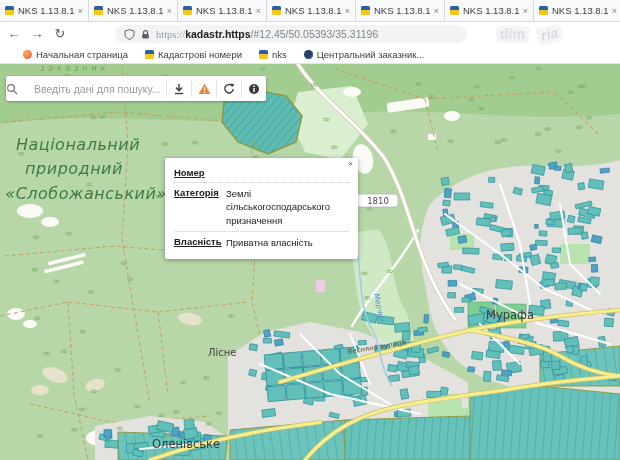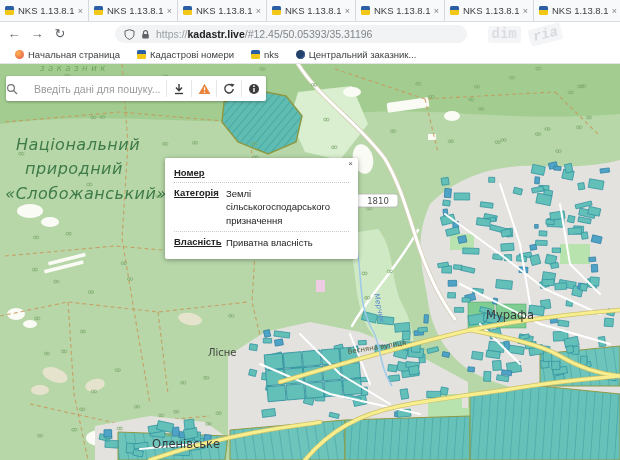--- a/index.html
+++ b/index.html
@@ -13,29 +13,29 @@
   .favicon{width:9px;height:9px;flex:0 0 9px;border-radius:1.5px;
        background:linear-gradient(180deg,#2b5fa5 0%,#2b5fa5 48%,#f2c718 48%,#f2c718 100%);}
   .tab .ttl{flex:1;white-space:nowrap;overflow:hidden;}
   .tab .tclose{color:#80868b;font-size:9px;flex:0 0 auto;}
 
   .navbar{height:24px;background:#fff;display:flex;align-items:center;padding:0 6px;box-sizing:border-box;}
   .navbtn{width:16px;text-align:center;color:#5f6368;font-size:13px;line-height:16px;margin-right:7px;}
   .urlbar{margin-left:40px;width:352px;height:18px;background:#f1f3f4;border-radius:9px;
           display:flex;align-items:center;padding:0 9px;gap:5px;box-sizing:border-box;
           font-size:10.5px;white-space:nowrap;overflow:hidden;}
-  .u-proto{color:#9aa0a6;}
+  .u-proto{color:#9aa0a6;font-family:Liberation Serif, serif;}
   .u-host{color:#202124;font-weight:bold;}
   .u-path{color:#80868b;}
-  .extbox{margin-left:auto;margin-right:52px;display:flex;align-items:flex-start;gap:8px;font-family:Liberation Mono, monospace;}
+  .extbox{margin-left:auto;margin-right:52px;display:flex;align-items:flex-start;gap:8px;}
   .extlogo{font-size:14px;font-weight:bold;color:#dcdce2;background:#f4f5f7;border-radius:3px;padding:0 4px;line-height:17px;}
   .extlogo.ria{font-style:italic;transform:rotate(-14deg);color:#d8d8df;}
 
   .bookmarks{height:18px;background:#fff;border-bottom:1px solid #e3e5e8;display:flex;align-items:center;
-             padding:0 15px;gap:17px;font-size:9.5px;color:#3c4043;box-sizing:border-box;}
+             padding:0 23px;gap:17px;font-size:9.5px;color:#3c4043;box-sizing:border-box;}
   .bm{display:flex;align-items:center;gap:4px;white-space:nowrap;}
   .bm-ic{width:9px;height:9px;border-radius:2px;flex:0 0 9px;}
   .bm-ic.home-icon{border-radius:50%;background:radial-gradient(circle at 35% 35%,#ffb14d,#e2544d);}
   .bm-ic.nks-icon{background:linear-gradient(180deg,#2b5fa5 0%,#2b5fa5 48%,#f2c718 48%,#f2c718 100%);border-radius:1.5px;}
   .bm-ic.globe-icon{border-radius:50%;background:#24416b;box-shadow:inset -1px -1px 0 #3a5f94;}
 
   
   .map{position:absolute;top:64px;left:0;width:620px;height:396px;background:#ef4444;}
   .map svg{display:block;}
   .tree{fill:none;stroke:#7da96d;stroke-width:0.9;opacity:.8;}
@@ -115,21 +115,21 @@
     <div class="navbtn">↻</div>
     <div class="urlbar">
       <svg width="11" height="11" viewBox="0 0 11 11">
         <path d="M5.5,0.7 L10,2 V5.2 C10,7.9 8,9.5 5.5,10.4 C3,9.5 1,7.9 1,5.2 V2 Z" fill="none" stroke="#5f6368" stroke-width="1"></path>
       </svg>
       <svg width="11" height="11" viewBox="0 0 11 11">
         <path d="M3.5,5 V3.6 A2,2 0 0 1 7.5,3.6 V5" fill="none" stroke="#5f6368" stroke-width="1.2"></path>
         <rect x="2.2" y="5" width="6.6" height="4.6" rx="1" fill="#5f6368"></rect>
       </svg>
       <span>
-        <span class="u-proto">https://</span><span class="u-host">kadastr.live</span><span class="u-path">/#12.45/50.05393/35.31196</span>
+        <span class="u-proto">https://</span><span class="u-host">kadastr.https</span><span class="u-path">/#12.45/50.05393/35.31196</span>
       </span>
     </div>
     <div class="extbox">
       <span class="extlogo">dim</span>
       <span class="extlogo ria">ria</span>
     </div>
   </div>
 
   <div class="bookmarks" id="bookmarksbar">
       <div class="bm">

